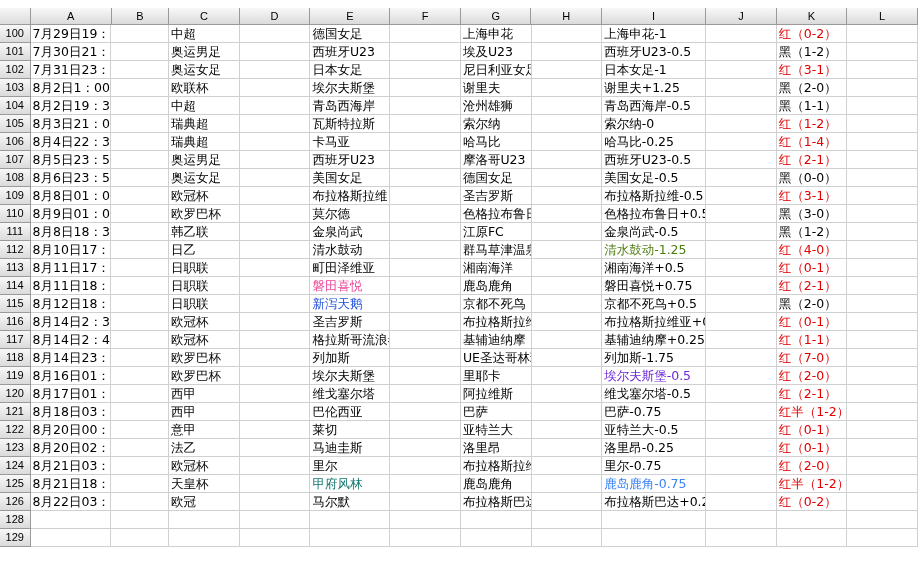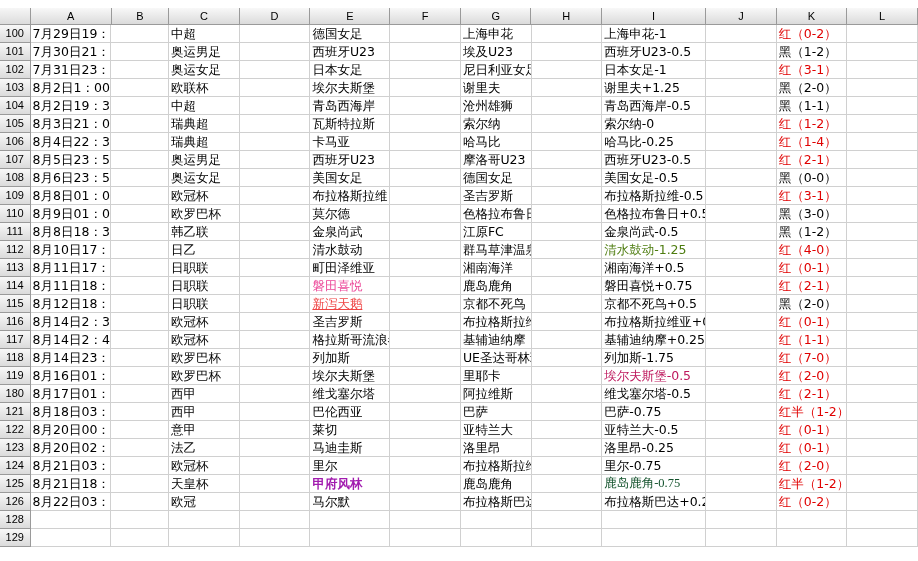--- a/index.html
+++ b/index.html
@@ -362,21 +362,21 @@
           <div class="cell" style="width: 76px; color: rgb(0, 0, 0);"></div>
           <div class="cell" style="width: 76px; color: rgb(224, 0, 0);">红（2-1）</div>
           <div class="cell" style="width: 76px; color: rgb(0, 0, 0);"></div>
         </div>
         <div class="row">
           <div class="rowhdr">115</div>
           <div class="cell" style="width: 87px; color: rgb(0, 0, 0);">8月12日18：00</div>
           <div class="cell" style="width: 62px; color: rgb(0, 0, 0);"></div>
           <div class="cell" style="width: 76px; color: rgb(0, 0, 0);">日职联</div>
           <div class="cell" style="width: 76px; color: rgb(0, 0, 0);"></div>
-          <div class="cell" style="width: 86px; color: #ef4444; text-decoration: underline;">新泻天鹅</div>
+          <div class="cell" style="width: 86px; color: #1d4ed8;">新泻天鹅</div>
           <div class="cell" style="width: 76px; color: rgb(0, 0, 0);"></div>
           <div class="cell" style="width: 76px; color: rgb(0, 0, 0);">京都不死鸟</div>
           <div class="cell" style="width: 76px; color: rgb(0, 0, 0);"></div>
           <div class="cell" style="width: 112px; color: rgb(0, 0, 0);">京都不死鸟+0.5</div>
           <div class="cell" style="width: 76px; color: rgb(0, 0, 0);"></div>
           <div class="cell" style="width: 76px; color: rgb(0, 0, 0);">黑（2-0）</div>
           <div class="cell" style="width: 76px; color: rgb(0, 0, 0);"></div>
         </div>
         <div class="row">
           <div class="rowhdr">116</div>
@@ -426,27 +426,27 @@
         <div class="row">
           <div class="rowhdr">119</div>
           <div class="cell" style="width: 87px; color: rgb(0, 0, 0);">8月16日01：00</div>
           <div class="cell" style="width: 62px; color: rgb(0, 0, 0);"></div>
           <div class="cell" style="width: 76px; color: rgb(0, 0, 0);">欧罗巴杯</div>
           <div class="cell" style="width: 76px; color: rgb(0, 0, 0);"></div>
           <div class="cell" style="width: 86px; color: rgb(0, 0, 0);">埃尔夫斯堡</div>
           <div class="cell" style="width: 76px; color: rgb(0, 0, 0);"></div>
           <div class="cell" style="width: 76px; color: rgb(0, 0, 0);">里耶卡</div>
           <div class="cell" style="width: 76px; color: rgb(0, 0, 0);"></div>
-          <div class="cell" style="width: 112px; color: #be185d;">埃尔夫斯堡-0.5</div>
+          <div class="cell" style="width: 112px; color: #6d28d9;">埃尔夫斯堡-0.5</div>
           <div class="cell" style="width: 76px; color: rgb(0, 0, 0);"></div>
           <div class="cell" style="width: 76px; color: rgb(224, 0, 0);">红（2-0）</div>
           <div class="cell" style="width: 76px; color: rgb(0, 0, 0);"></div>
         </div>
         <div class="row">
-          <div class="rowhdr">180</div>
+          <div class="rowhdr">120</div>
           <div class="cell" style="width: 87px; color: rgb(0, 0, 0);">8月17日01：00</div>
           <div class="cell" style="width: 62px; color: rgb(0, 0, 0);"></div>
           <div class="cell" style="width: 76px; color: rgb(0, 0, 0);">西甲</div>
           <div class="cell" style="width: 76px; color: rgb(0, 0, 0);"></div>
           <div class="cell" style="width: 86px; color: rgb(0, 0, 0);">维戈塞尔塔</div>
           <div class="cell" style="width: 76px; color: rgb(0, 0, 0);"></div>
           <div class="cell" style="width: 76px; color: rgb(0, 0, 0);">阿拉维斯</div>
           <div class="cell" style="width: 76px; color: rgb(0, 0, 0);"></div>
           <div class="cell" style="width: 112px; color: rgb(0, 0, 0);">维戈塞尔塔-0.5</div>
           <div class="cell" style="width: 76px; color: rgb(0, 0, 0);"></div>
@@ -512,25 +512,25 @@
           <div class="cell" style="width: 76px; color: rgb(0, 0, 0);"></div>
           <div class="cell" style="width: 76px; color: rgb(224, 0, 0);">红（2-0）</div>
           <div class="cell" style="width: 76px; color: rgb(0, 0, 0);"></div>
         </div>
         <div class="row">
           <div class="rowhdr">125</div>
           <div class="cell" style="width: 87px; color: rgb(0, 0, 0);">8月21日18：00</div>
           <div class="cell" style="width: 62px; color: rgb(0, 0, 0);"></div>
           <div class="cell" style="width: 76px; color: rgb(0, 0, 0);">天皇杯</div>
           <div class="cell" style="width: 76px; color: rgb(0, 0, 0);"></div>
-          <div class="cell" style="width: 86px; color: #a21caf; font-weight: bold;">甲府风林</div>
+          <div class="cell" style="width: 86px; color: #0f766e;">甲府风林</div>
           <div class="cell" style="width: 76px; color: rgb(0, 0, 0);"></div>
           <div class="cell" style="width: 76px; color: rgb(0, 0, 0);">鹿岛鹿角</div>
           <div class="cell" style="width: 76px; color: rgb(0, 0, 0);"></div>
-          <div class="cell" style="width: 112px; color: #14532d; font-family: Liberation Serif, serif;">鹿岛鹿角-0.75</div>
+          <div class="cell" style="width: 112px; color: #3b82f6;">鹿岛鹿角-0.75</div>
           <div class="cell" style="width: 76px; color: rgb(0, 0, 0);"></div>
           <div class="cell" style="width: 76px; color: rgb(224, 0, 0);">红半（1-2）</div>
           <div class="cell" style="width: 76px; color: rgb(0, 0, 0);"></div>
         </div>
         <div class="row">
           <div class="rowhdr">126</div>
           <div class="cell" style="width: 87px; color: rgb(0, 0, 0);">8月22日03：00</div>
           <div class="cell" style="width: 62px; color: rgb(0, 0, 0);"></div>
           <div class="cell" style="width: 76px; color: rgb(0, 0, 0);">欧冠</div>
           <div class="cell" style="width: 76px; color: rgb(0, 0, 0);"></div>

